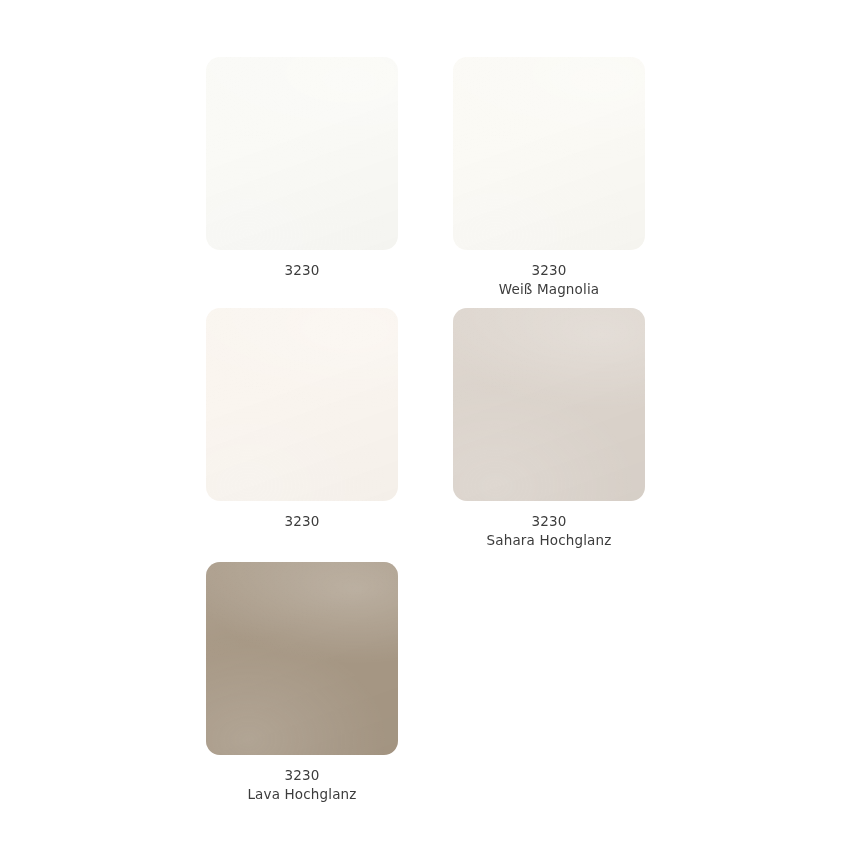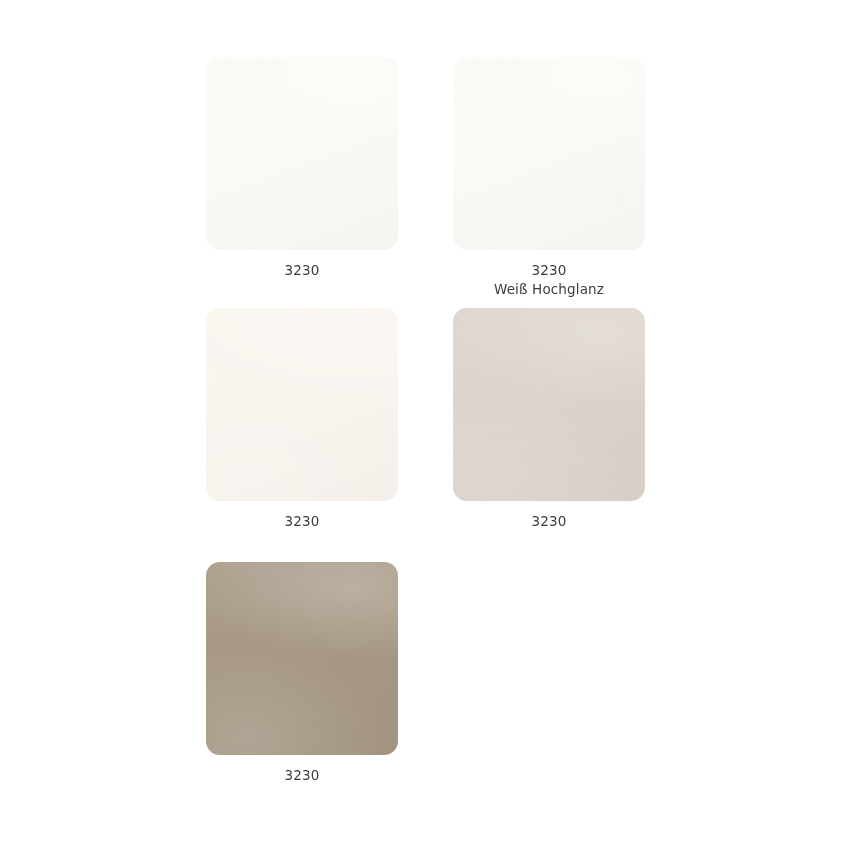--- a/index.html
+++ b/index.html
@@ -79,38 +79,40 @@
     <div class="swatch-chip" style="background-color: rgb(250, 250, 246);"></div>
     <div class="swatch-caption" style="color: rgb(60, 60, 60);">
       <span class="swatch-code">3230</span>
     </div>
   </div>
 
   <div class="swatch-card col-2 row-1">
     <div class="swatch-chip" style="background-color: rgb(251, 250, 245);"></div>
     <div class="swatch-caption" style="color: rgb(60, 60, 60);">
       <span class="swatch-code">3230</span>
-      <span class="swatch-name">Weiß Hochglanz</span>
+      <span class="swatch-name">Weiß Magnolia</span>
     </div>
   </div>
 
   <div class="swatch-card col-1 row-2">
     <div class="swatch-chip" style="background-color: rgb(250, 245, 239);"></div>
     <div class="swatch-caption" style="color: rgb(60, 60, 60);">
       <span class="swatch-code">3230</span>
     </div>
   </div>
 
   <div class="swatch-card col-2 row-2">
     <div class="swatch-chip" style="background-color: rgb(220, 212, 204);"></div>
     <div class="swatch-caption" style="color: rgb(60, 60, 60);">
       <span class="swatch-code">3230</span>
+      <span class="swatch-name">Sahara Hochglanz</span>
     </div>
   </div>
 
   <div class="swatch-card col-1 row-3">
     <div class="swatch-chip" style="background-color: rgb(167, 152, 133);"></div>
     <div class="swatch-caption" style="color: rgb(60, 60, 60);">
       <span class="swatch-code">3230</span>
+      <span class="swatch-name">Lava Hochglanz</span>
     </div>
   </div>
 
 </div>
 
 </body></html>

